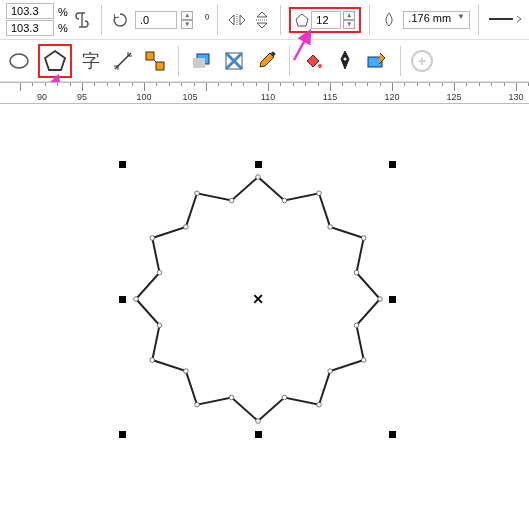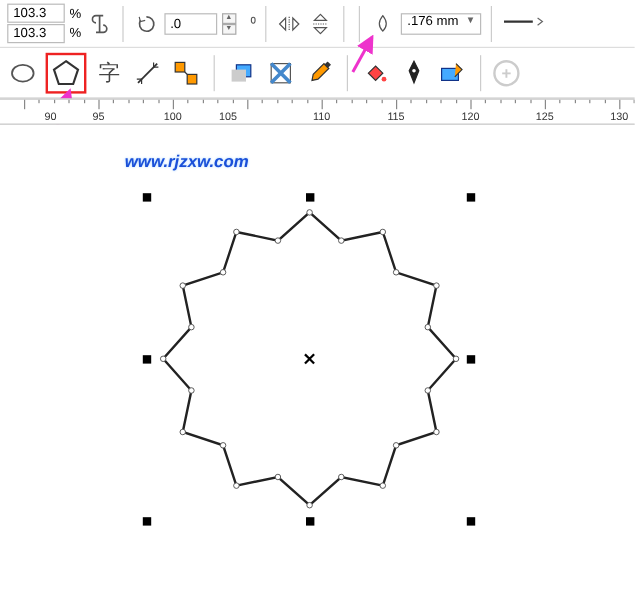--- a/index.html
+++ b/index.html
@@ -176,20 +176,30 @@
         <line x1="9" y1="1" x2="9" y2="13" stroke="#555" stroke-dasharray="1 1"></line>
       </svg>
   </div>
   <div class="icon-btn">
     <svg width="14" height="18" viewBox="0 0 14 18">
         <path d="M7 1 l-5 5 h10 z M7 17 l-5 -5 h10 z" fill="none" stroke="#555"></path>
         <line x1="1" y1="9" x2="13" y2="9" stroke="#555" stroke-dasharray="1 1"></line>
       </svg>
   </div>
   <div class="sep"></div>
+  <div class="sides-group">
+    <svg width="14" height="14" viewBox="0 0 14 14">
+        <polygon points="7,1 13,6 11,13 3,13 1,6" fill="none" stroke="#555"></polygon>
+      </svg>
+    <div class="rot-input" style="width:30px">12</div>
+    <div class="spinner">
+        <div>▲</div>
+        <div>▼</div>
+      </div>
+  </div>
   <div class="sep"></div>
   <div class="icon-btn">
     <svg width="12" height="16" viewBox="0 0 12 16">
         <path d="M6 1 C2 6 2 10 6 14 C10 10 10 6 6 1 Z" fill="none" stroke="#555"></path>
       </svg>
   </div>
   <div style="border:1px solid #bbb;height:18px;display:flex;align-items:flex-start;padding:0 4px;gap:3px">
     <span>.176</span>
       <span>mm</span>
     <span style="font-size:8px;color:#666;margin-left:3px">▼</span>
@@ -337,21 +347,20 @@
     <div class="tick small" style="left: 466.4px;"></div>
     <div class="tick small" style="left: 478.8px;"></div>
     <div class="tick small" style="left: 491.2px;"></div>
     <div class="tick small" style="left: 503.6px;"></div>
     <div class="tick" style="left: 516px;"></div>
     <div class="label" style="left: 516px;">130</div>
     <div class="tick small" style="left: 528.4px;"></div>
   </div>
 
 <div class="canvas">
-  <div class="watermark">www.rjzxw.com</div>
   <svg id="starpoly" width="529" height="408" style="position:absolute;left:0;top:0">
       <polygon points="258.0,73.0 284.4,96.5 319.0,89.3 330.1,122.9 363.7,134.0 356.5,168.6 380.0,195.0 356.5,221.4 363.7,256.0 330.1,267.1 319.0,300.7 284.4,293.5 258.0,317.0 231.6,293.5 197.0,300.7 185.9,267.1 152.3,256.0 159.5,221.4 136.0,195.0 159.5,168.6 152.3,134.0 185.9,122.9 197.0,89.3 231.6,96.5" fill="none" stroke="#222" stroke-width="2"></polygon>
       <circle cx="258" cy="73" r="2.3" fill="#fff" stroke="#555" stroke-width="0.8"></circle>
       <circle cx="284.4" cy="96.5" r="2.3" fill="#fff" stroke="#555" stroke-width="0.8"></circle>
       <circle cx="319" cy="89.3" r="2.3" fill="#fff" stroke="#555" stroke-width="0.8"></circle>
       <circle cx="330.1" cy="122.9" r="2.3" fill="#fff" stroke="#555" stroke-width="0.8"></circle>
       <circle cx="363.7" cy="134" r="2.3" fill="#fff" stroke="#555" stroke-width="0.8"></circle>
       <circle cx="356.5" cy="168.6" r="2.3" fill="#fff" stroke="#555" stroke-width="0.8"></circle>
       <circle cx="380" cy="195" r="2.3" fill="#fff" stroke="#555" stroke-width="0.8"></circle>
       <circle cx="356.5" cy="221.4" r="2.3" fill="#fff" stroke="#555" stroke-width="0.8"></circle>

